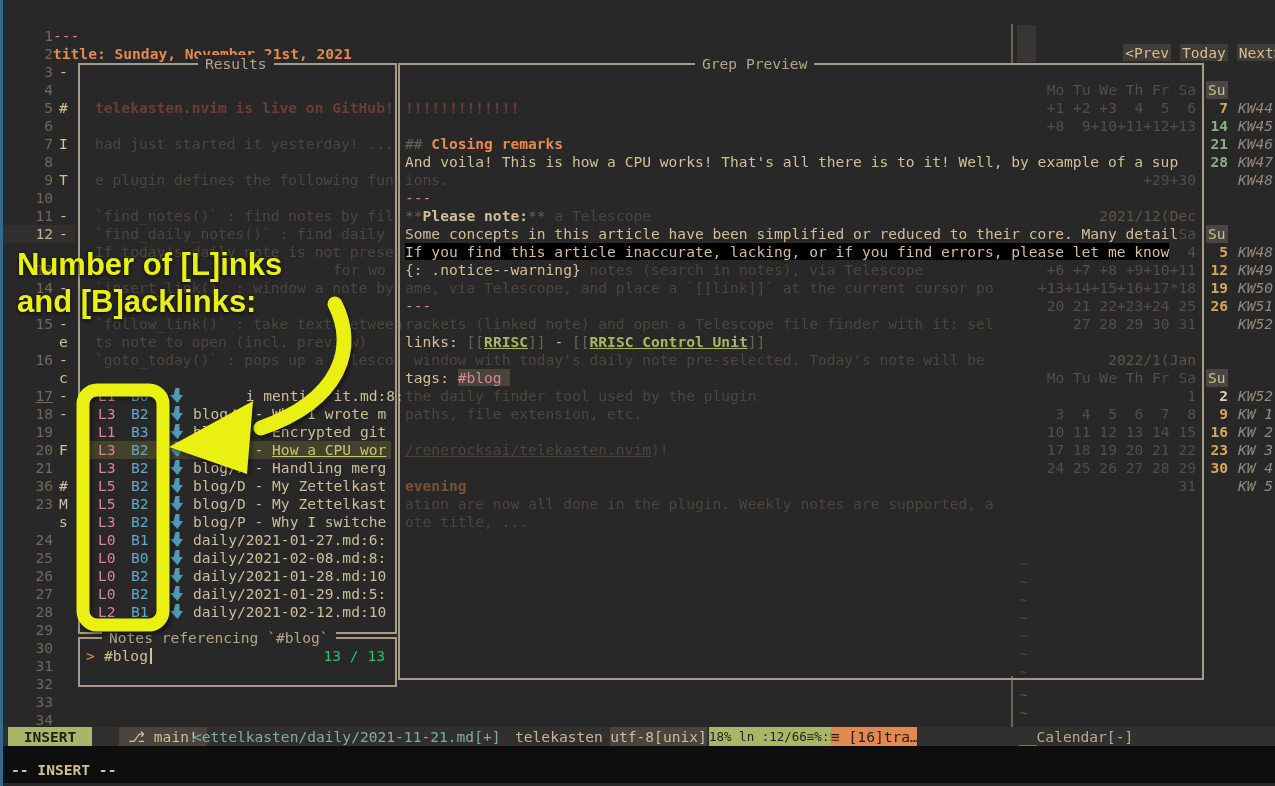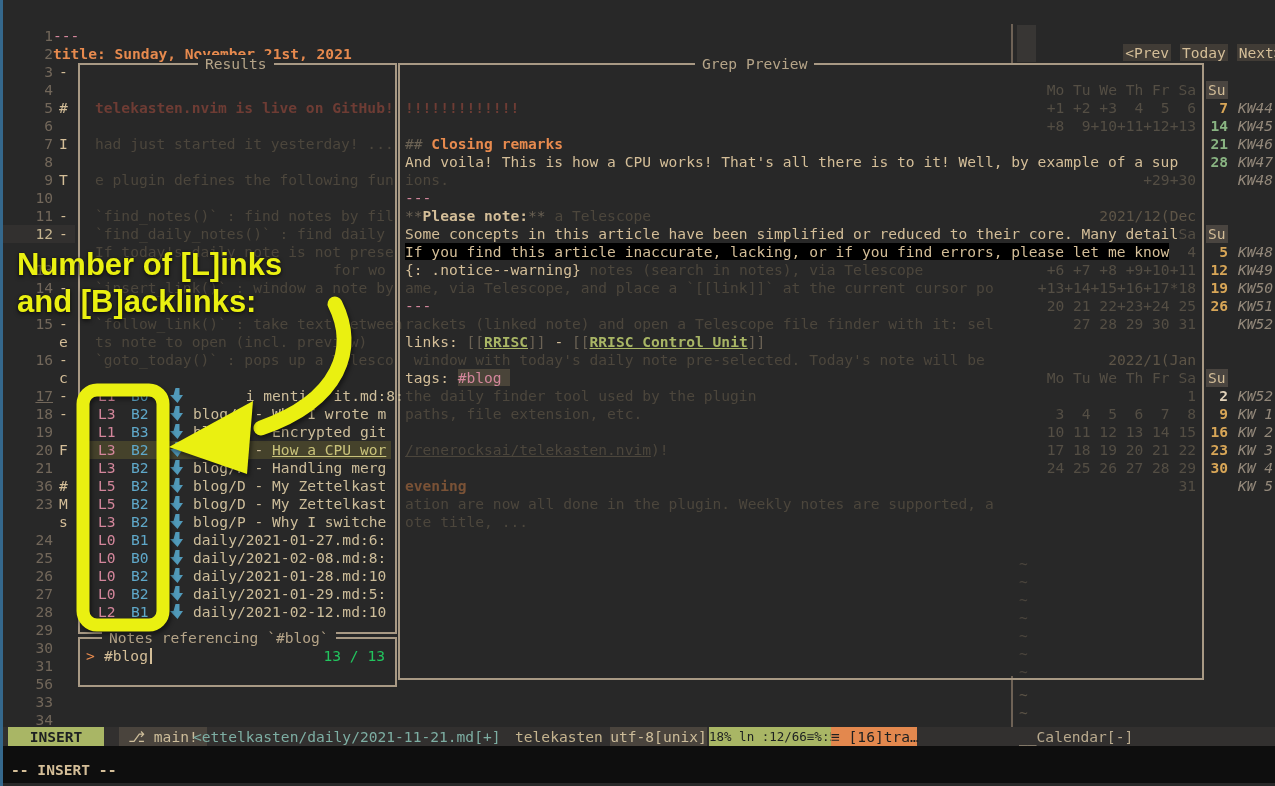--- a/index.html
+++ b/index.html
@@ -101,21 +101,21 @@
       <div class="r gut" style="left:8px;top:513px;width:42px;"></div>
       <div class="r bufletter" style="left:56px;top:513px;">s</div>
       <div class="r gut" style="left:8px;top:531px;width:42px;">24</div>
       <div class="r gut" style="left:8px;top:549px;width:42px;">25</div>
       <div class="r gut" style="left:8px;top:567px;width:42px;">26</div>
       <div class="r gut" style="left:8px;top:585px;width:42px;">27</div>
       <div class="r gut" style="left:8px;top:603px;width:42px;">28</div>
       <div class="r gut" style="left:8px;top:621px;width:42px;">29</div>
       <div class="r gut" style="left:8px;top:639px;width:42px;">30</div>
       <div class="r gut" style="left:8px;top:657px;width:42px;">31</div>
-      <div class="r gut" style="left:8px;top:675px;width:42px;">56</div>
+      <div class="r gut" style="left:8px;top:675px;width:42px;">32</div>
       <div class="r gut" style="left:8px;top:693px;width:42px;">33</div>
       <div class="r gut" style="left:8px;top:711px;width:42px;">34</div>
     </div>
   <div id="dimbuf">
       <div class="r dimred" style="left:92px;top:99px;">telekasten.nvim is live on GitHub!</div>
       <div class="r dim" style="left:92px;top:135px;">had just started it yesterday! ...</div>
       <div class="r dim" style="left:92px;top:171px;">e plugin defines the following fun</div>
       <div class="r dim" style="left:92px;top:207px;">`find_notes()` : find notes by fil</div>
       <div class="r dim" style="left:92px;top:225px;">`find_daily_notes()` : find daily</div>
       <div class="r dim" style="left:92px;top:243px;">If today's daily note is not prese</div>
@@ -284,21 +284,21 @@
     <div>Number of [L]inks</div>
     <div>and [B]acklinks:</div>
   </div>
   <svg id="overlay" width="1275" height="786">
     <rect x="80" y="390" width="80" height="235" rx="14" fill="none" stroke="#eaf011" stroke-width="13" style="filter:drop-shadow(2px 3px 2px rgba(0,0,0,.45));"></rect>
     <path d="M332,304 C354,348 338,400 258,428" fill="none" stroke="#eaf011" stroke-width="15" stroke-linecap="round" style="filter:drop-shadow(2px 3px 2px rgba(0,0,0,.45));"></path>
     <polygon points="166,447 250,401 244,474" fill="#eaf011" style="filter:drop-shadow(2px 3px 2px rgba(0,0,0,.45));"></polygon>
   </svg>
 
   <div style="position:absolute;left:-3px;top:727px;width:1275px;height:19px;background:#32302f;z-index:20;"></div>
-  <div class="sb" style="left:5px;width:96px;background:#a9b665;color:#1d2021;font-weight:bold;text-align:center;z-index:21;">INSERT</div>
+  <div class="sb" style="left:5px;width:84px;background:#a9b665;color:#1d2021;font-weight:bold;text-align:center;z-index:21;">INSERT</div>
   <div class="sb" style="left:95px;width:88px;background:#4a443d;color:#cdbd9a;text-align:center;z-index:21;margin-left:21px;">⎇ main!</div>
   <div class="sb" style="left:190px;color:#7daea3;z-index:21;">&lt;ettelkasten/daily/2021-11-21.md[+]</div>
   <div class="sb" style="left:512px;color:#c5b48f;z-index:21;">telekasten</div>
   <div class="sb" style="left:607px;width:97px;background:#4a443d;color:#cdbd9a;text-align:center;z-index:21;">utf-8[unix]</div>
   <div class="sb" style="left:706px;width:122px;background:#a9b665;color:#1d2021;text-align:center;font-size:12.5px;z-index:21;">18% ln :12/66≡%:50</div>
   <div class="sb" style="left:828px;width:86px;background:#e3884e;color:#1d2021;text-align:center;z-index:21;">≡ [16]tra…</div>
   <div class="sb" style="left:1016px;color:#b9aa8e;z-index:21;">__Calendar[-]</div>
 
   <div style="position:absolute;left:-3px;top:746px;width:1275px;height:37px;background:#0e0e0e;z-index:20;">
     <span class="fgbold" style="position:absolute;left:11px;top:15px;white-space:pre;">-- INSERT --</span>

